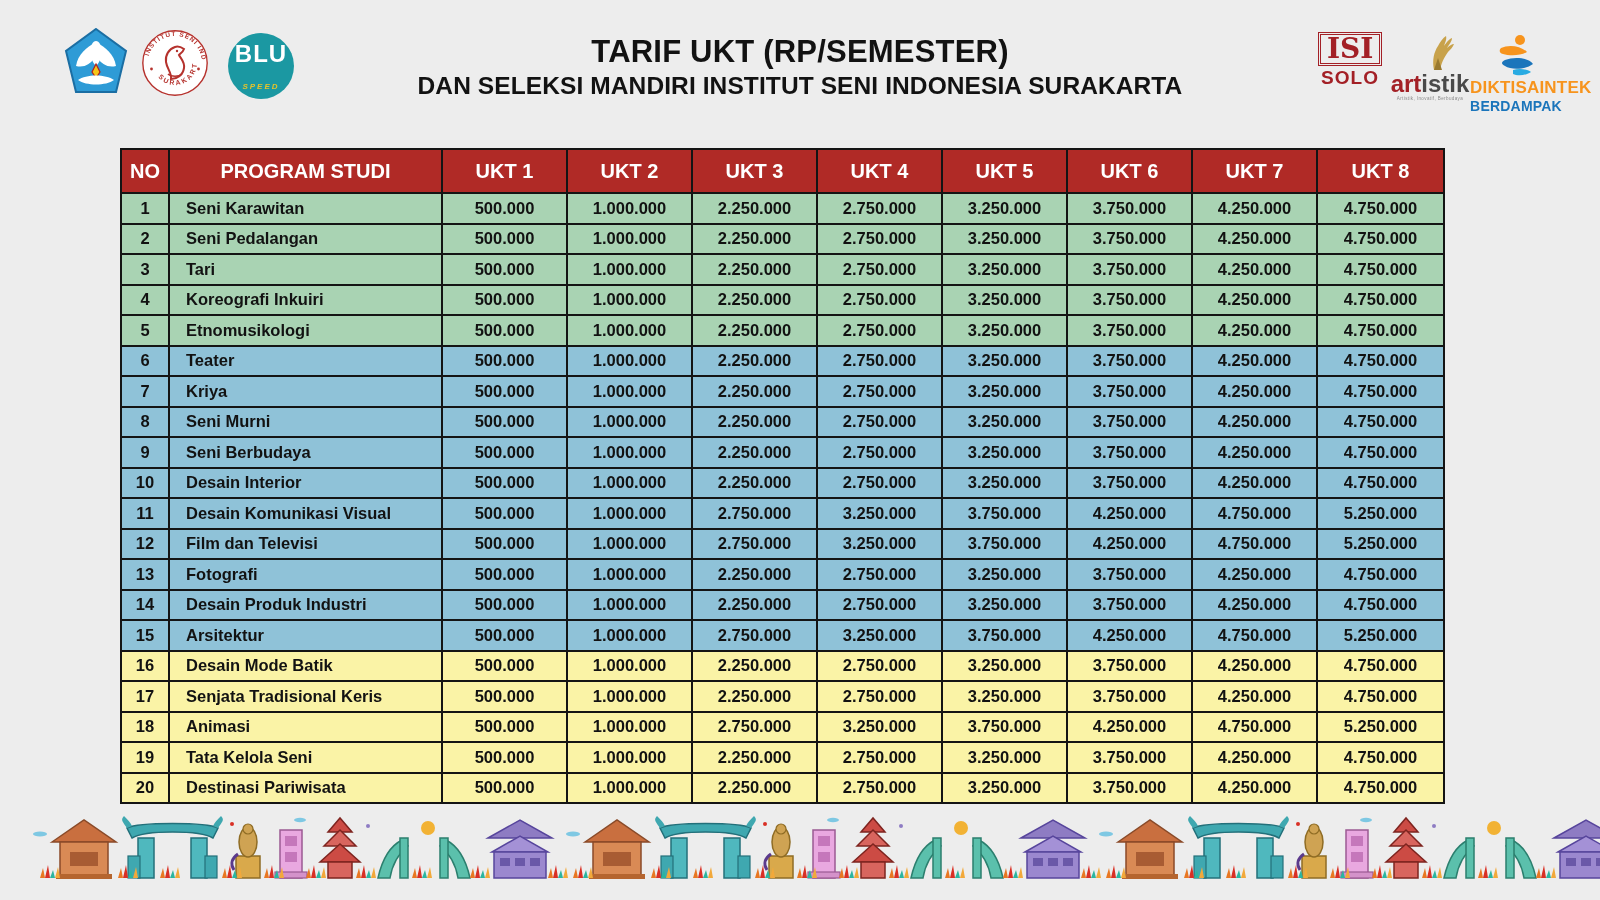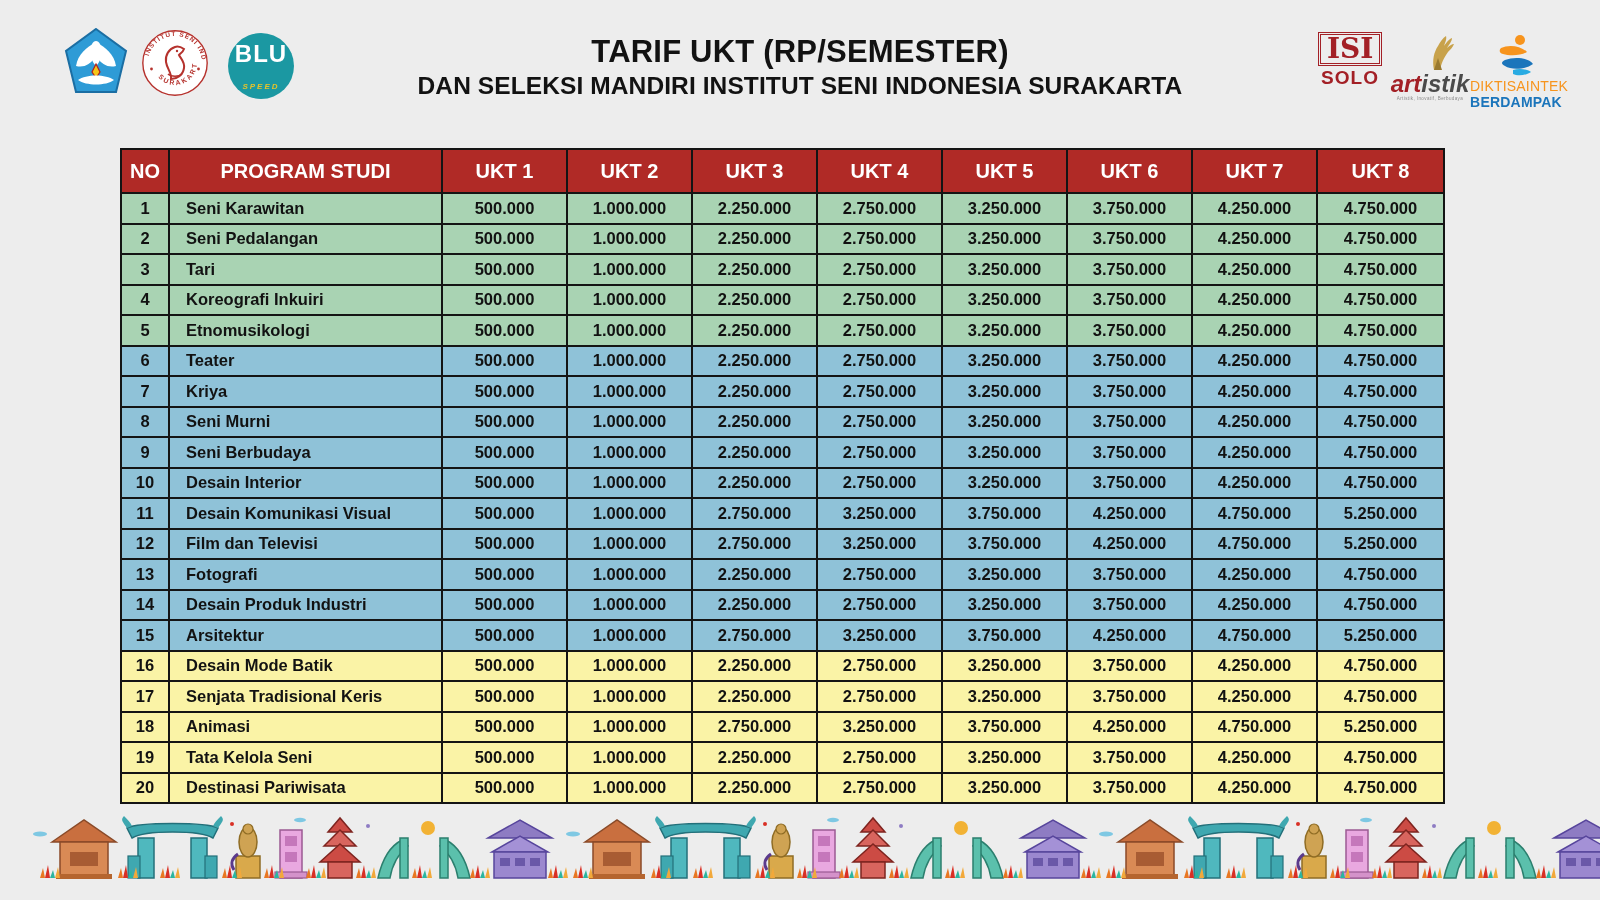--- a/index.html
+++ b/index.html
@@ -31,28 +31,28 @@
   
   .isi-solo { text-align:center; color:#A32026; width:64px;}
   .isi-solo .monogram {
     font-family:"DejaVu Serif", serif; font-weight:700; font-size:28px; line-height:1;
     border:3px double #A32026; padding:0 6px; display:inline-block;
   }
   .isi-solo .solo-text { font-weight:800; font-size:19px; letter-spacing:1px; margin-top:1px;}
 
   
   .artistik { text-align:center; width:84px; }
-  .artistik .word { font-size:24px; font-weight:800; line-height:1;font-style:italic; }
+  .artistik .word { font-size:24px; font-weight:800; line-height:1; }
   .artistik .word .a1 { color:#A32026; }
   .artistik .word .a2 { color:#4a4a4a; }
   .artistik .tagline { font-size:4.5px; color:#8a8a8a; letter-spacing:.4px; }
 
   
   .dikti { text-align:center; width:92px; }
-  .dikti .l1 { color:#F7941D; font-weight:400; font-size:14px; letter-spacing:.2px; }
+  .dikti .l1 { color:#F7941D; font-weight:700; font-size:17px; letter-spacing:.2px; }
   .dikti .l2 { color:#1B75BB; font-weight:800; font-size:14px; letter-spacing:.2px; }
 
   
   table.ukt {
     position:absolute; left:120px; top:148px; width:1323px;
     border-collapse:collapse; table-layout:fixed;
   }
   table.ukt th {
     background:#B02A26; color:#ffffff; font-weight:800; font-size:20px;
     height:44px; border:2px solid #141414; text-align:center;

